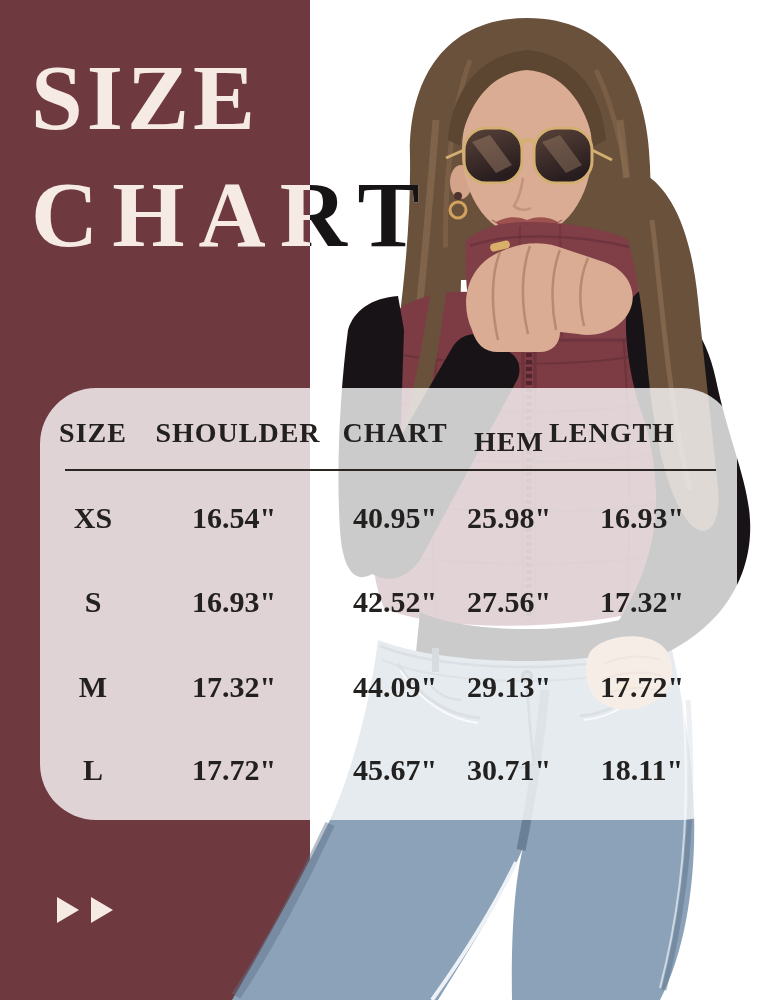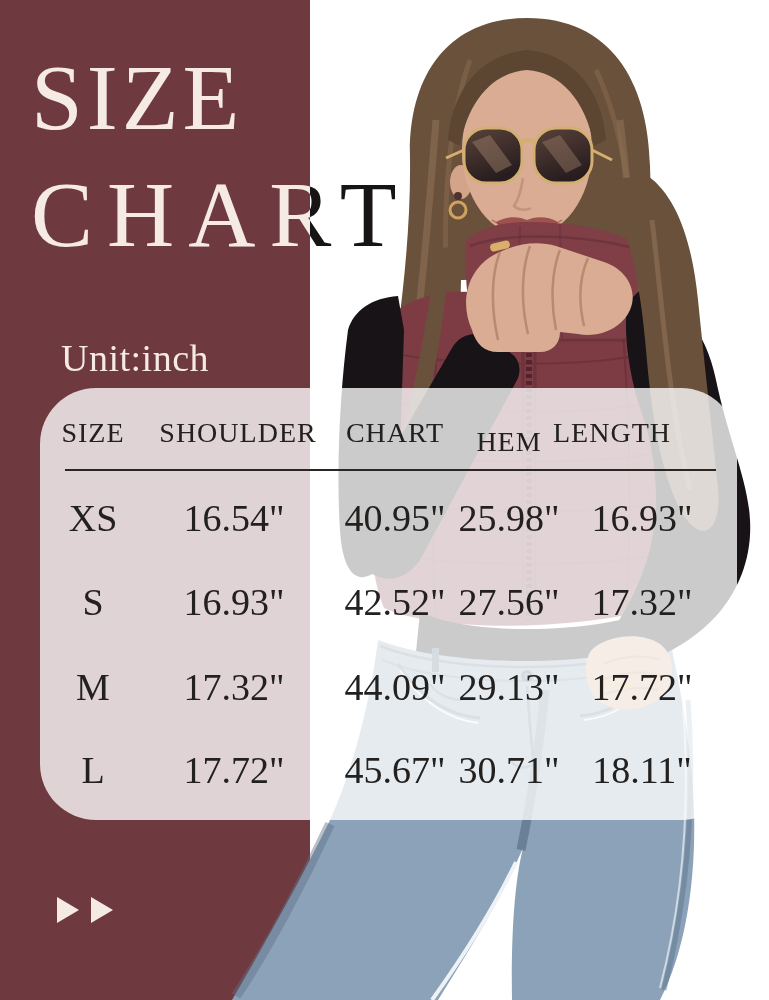--- a/index.html
+++ b/index.html
@@ -1,36 +1,37 @@
 <!DOCTYPE html>
 <html><head>
 <meta charset="utf-8">
 <style>
   html,body{margin:0;padding:0;background:#888;}
   .stage{
     position:relative;width:769px;height:1000px;margin:0 auto;
     background:#ffffff;overflow:hidden;
     font-family:"Liberation Serif", serif;
+    font-weight:bold;
   }
   .maroon-panel{position:absolute;left:0;top:0;width:310px;height:1000px;background:var(--maroon,#6e3a40);z-index:0;}
   .photo-svg{position:absolute;left:0;top:0;z-index:1;}
   .title-word{position:absolute;line-height:1;color:var(--cream,#f5ebe4);z-index:2;white-space:nowrap;}
   .word-size{left:31px;top:51px;font-size:93px;letter-spacing:4px;}
   .word-chart{left:31px;top:168px;font-size:93px;letter-spacing:14px;}
   .word-chart.dark{color:var(--title-dark,#161414);clip-path:inset(-30px -80px -40px 279px);}
   .unit-label{position:absolute;left:61px;top:336px;font-size:38px;color:var(--cream,#f5ebe4);z-index:2;letter-spacing:0.5px;}
   .table-overlay{
     position:absolute;left:40px;top:388px;width:697px;height:432px;
     background:rgba(255,255,255,0.78);border-radius:56px;z-index:3;
   }
   .table-cells{position:absolute;left:40px;top:388px;width:697px;height:432px;z-index:4;}
   .header-rule{position:absolute;left:25px;top:81px;width:651px;height:2px;background:#2b2622;}
   .cell{position:absolute;transform:translate(-50%,-50%);white-space:nowrap;color:var(--table-text,#23211f);}
   .cell.hdr{font-size:28px;letter-spacing:1px;}
-  .cell.val{font-size:38px;}
+  .cell.val{font-size:30px;}
   .arrows{position:absolute;left:57px;top:897px;z-index:2;display:flex;}
   .tri{width:0;height:0;border-top:13px solid transparent;border-bottom:13px solid transparent;
        border-left:22px solid var(--cream,#f5ebe4);margin-right:12px;}
 </style>
 </head>
 <body>
 
 <div class="stage" style="--maroon: #6e3a40; --cream: #f5ebe4; --title-dark: #161414; --table-text: #23211f;">
 
   <div class="maroon-panel"></div>
@@ -130,21 +131,20 @@
 
     <path d="M472,330 C460,304 466,272 492,256 C512,244 536,240 556,246 L604,262 C628,270 638,292 630,310 C622,328 600,338 578,334 L560,332 C560,344 552,352 540,352 L498,352 C484,352 476,344 472,330 Z" fill="#d9ac93"></path>
     <path d="M500,252 C492,272 490,304 498,340 M530,246 C522,268 520,300 528,334 M560,250 C552,270 550,300 556,330 M588,258 C580,276 578,300 584,326" stroke="#ba8a6e" stroke-width="2.5" fill="none"></path>
     <rect x="490" y="242" width="20" height="8" rx="4" fill="#d9b06a" transform="rotate(-14 500 246)"></rect>
   </svg>
 
   <div class="title-word word-size">SIZE</div>
   <div class="title-word word-chart">CHART</div>
   <div class="title-word word-chart dark" aria-hidden="true">CHART</div>
 
-  <div class="unit-label">Unit:inch</div>
 
   <div class="table-overlay"></div>
 
   <div class="table-cells">
     <div class="header-rule"></div>
     <div id="cells">
         <span class="cell hdr" style="left: 53px; top: 45px;">SIZE</span>
         <span class="cell hdr" style="left: 198px; top: 45px;">SHOULDER</span>
         <span class="cell hdr" style="left: 355px; top: 45px;">CHART</span>
         <span class="cell hdr" style="left: 469px; top: 54px;">HEM</span>

